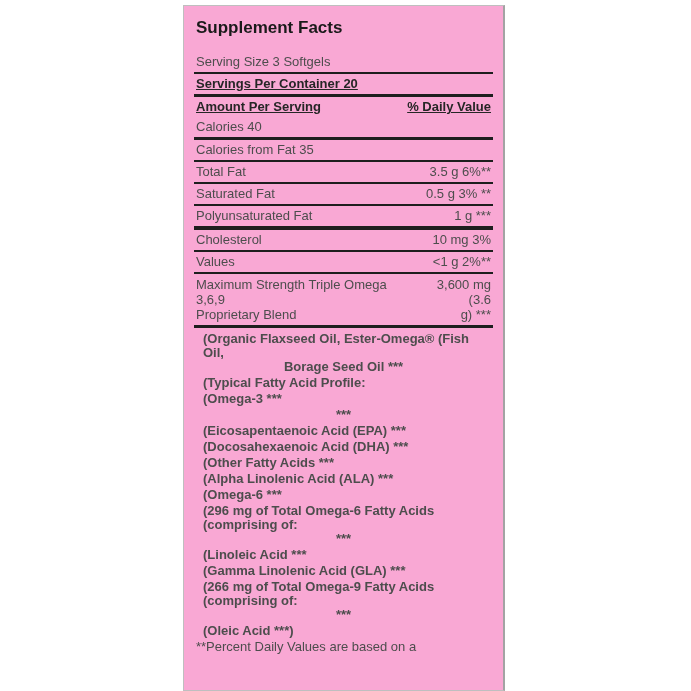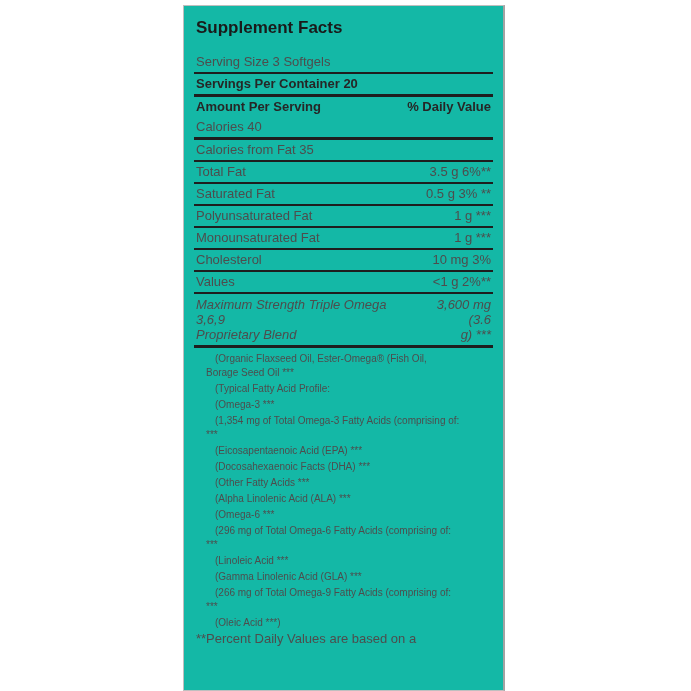--- a/index.html
+++ b/index.html
@@ -2,45 +2,45 @@
 <html><head>
 <meta charset="utf-8">
 <style>
   html, body { margin:0; padding:0; }
   body {
     width:691px; height:691px; background:#ffffff; position:relative;
     overflow:hidden; font-family:"Liberation Sans", sans-serif;
   }
   .panel {
     position:absolute; left:183px; top:5px; width:322px; height:686px;
-    box-sizing:border-box; background:#14b8a6;
+    box-sizing:border-box; background:#f9a8d4;
     border:1px solid #bfbfbf; border-right:2px solid #a3a3a3;
     padding:0 10px; overflow:hidden;
   }
   .title {
     margin:0 0 14px 0; padding:12px 2px 0 2px;
     font-size:17px; line-height:20px; font-weight:700; color:#1a1a1a;
   }
   .row {
     display:flex; justify-content:space-between; align-items:flex-end;
     padding:3px 2px; font-size:13px; line-height:14px; color:#4d4d4d;
     white-space:nowrap;
   }
-  .bold { font-weight:700; color:#262626; }
+  .bold { font-weight:700; color:#262626;text-decoration:underline; }
   .rule { height:2px; background:#1e1e1e; }
   .rule.thick { height:3px; }
   .blend {
     display:flex; justify-content:space-between; align-items:flex-start;
-    padding:3px 2px; font-size:13px; line-height:15px; color:#4d4d4d;font-style:italic;
+    padding:3px 2px; font-size:13px; line-height:15px; color:#4d4d4d;
   }
   .blend .bval { text-align:right; }
   .ing-section { margin-top:4px; }
-  .ing { margin:2px 12px; font-size:10px; line-height:14px; color:#4d4d4d; }
+  .ing { margin:2px 0; font-size:13px; line-height:14px; color:#4d4d4d;font-weight:bold; }
   .ing .l1 { padding-left:9px; }
-  .ing .l2 { padding-left:0; }
+  .ing .l2 { padding-left:0;text-align:center; }
   .footnote { margin-top:2px; padding:0 2px; font-size:13px; line-height:14px; color:#4d4d4d; }
 </style>
 </head>
 <body>
 
 <div class="panel">
 
   <h1 class="title">Supplement Facts</h1>
 
   <div class="row">
@@ -79,24 +79,20 @@
     <span>0.5 g 3% **</span>
   </div>
   <div class="rule"></div>
 
   <div class="row">
     <span>Polyunsaturated Fat</span>
     <span>1 g ***</span>
   </div>
   <div class="rule"></div>
 
-  <div class="row">
-    <span>Monounsaturated Fat</span>
-    <span>1 g ***</span>
-  </div>
   <div class="rule"></div>
 
   <div class="row">
     <span>Cholesterol</span>
     <span>10 mg 3%</span>
   </div>
   <div class="rule"></div>
 
   <div class="row">
     <span>Values</span>
@@ -125,30 +121,29 @@
 
     <div class="ing">
       <div class="l1">(Typical Fatty Acid Profile:</div>
     </div>
 
     <div class="ing">
       <div class="l1">(Omega-3 ***</div>
     </div>
 
     <div class="ing">
-      <div class="l1">(1,354 mg of Total Omega-3 Fatty Acids (comprising of:</div>
       <div class="l2">***</div>
     </div>
 
     <div class="ing">
       <div class="l1">(Eicosapentaenoic Acid (EPA) ***</div>
     </div>
 
     <div class="ing">
-      <div class="l1">(Docosahexaenoic Facts (DHA) ***</div>
+      <div class="l1">(Docosahexaenoic Acid (DHA) ***</div>
     </div>
 
     <div class="ing">
       <div class="l1">(Other Fatty Acids ***</div>
     </div>
 
     <div class="ing">
       <div class="l1">(Alpha Linolenic Acid (ALA) ***</div>
     </div>
 

